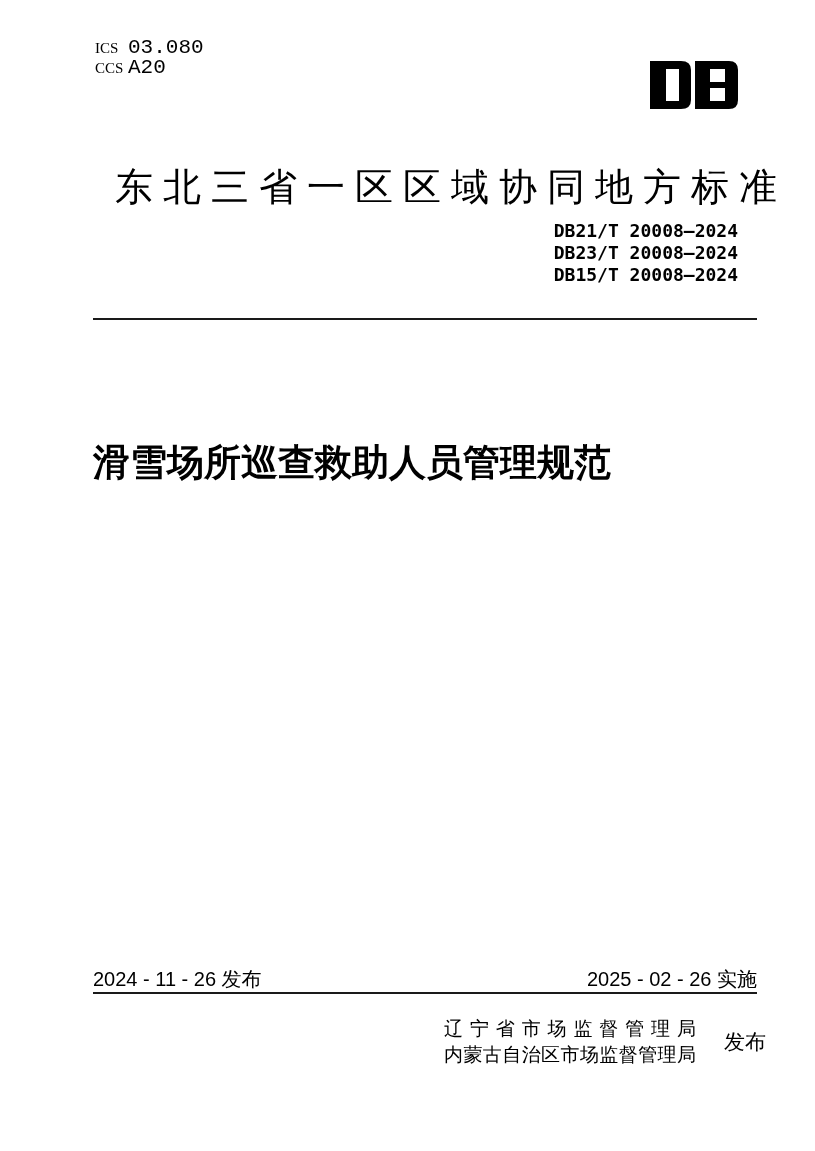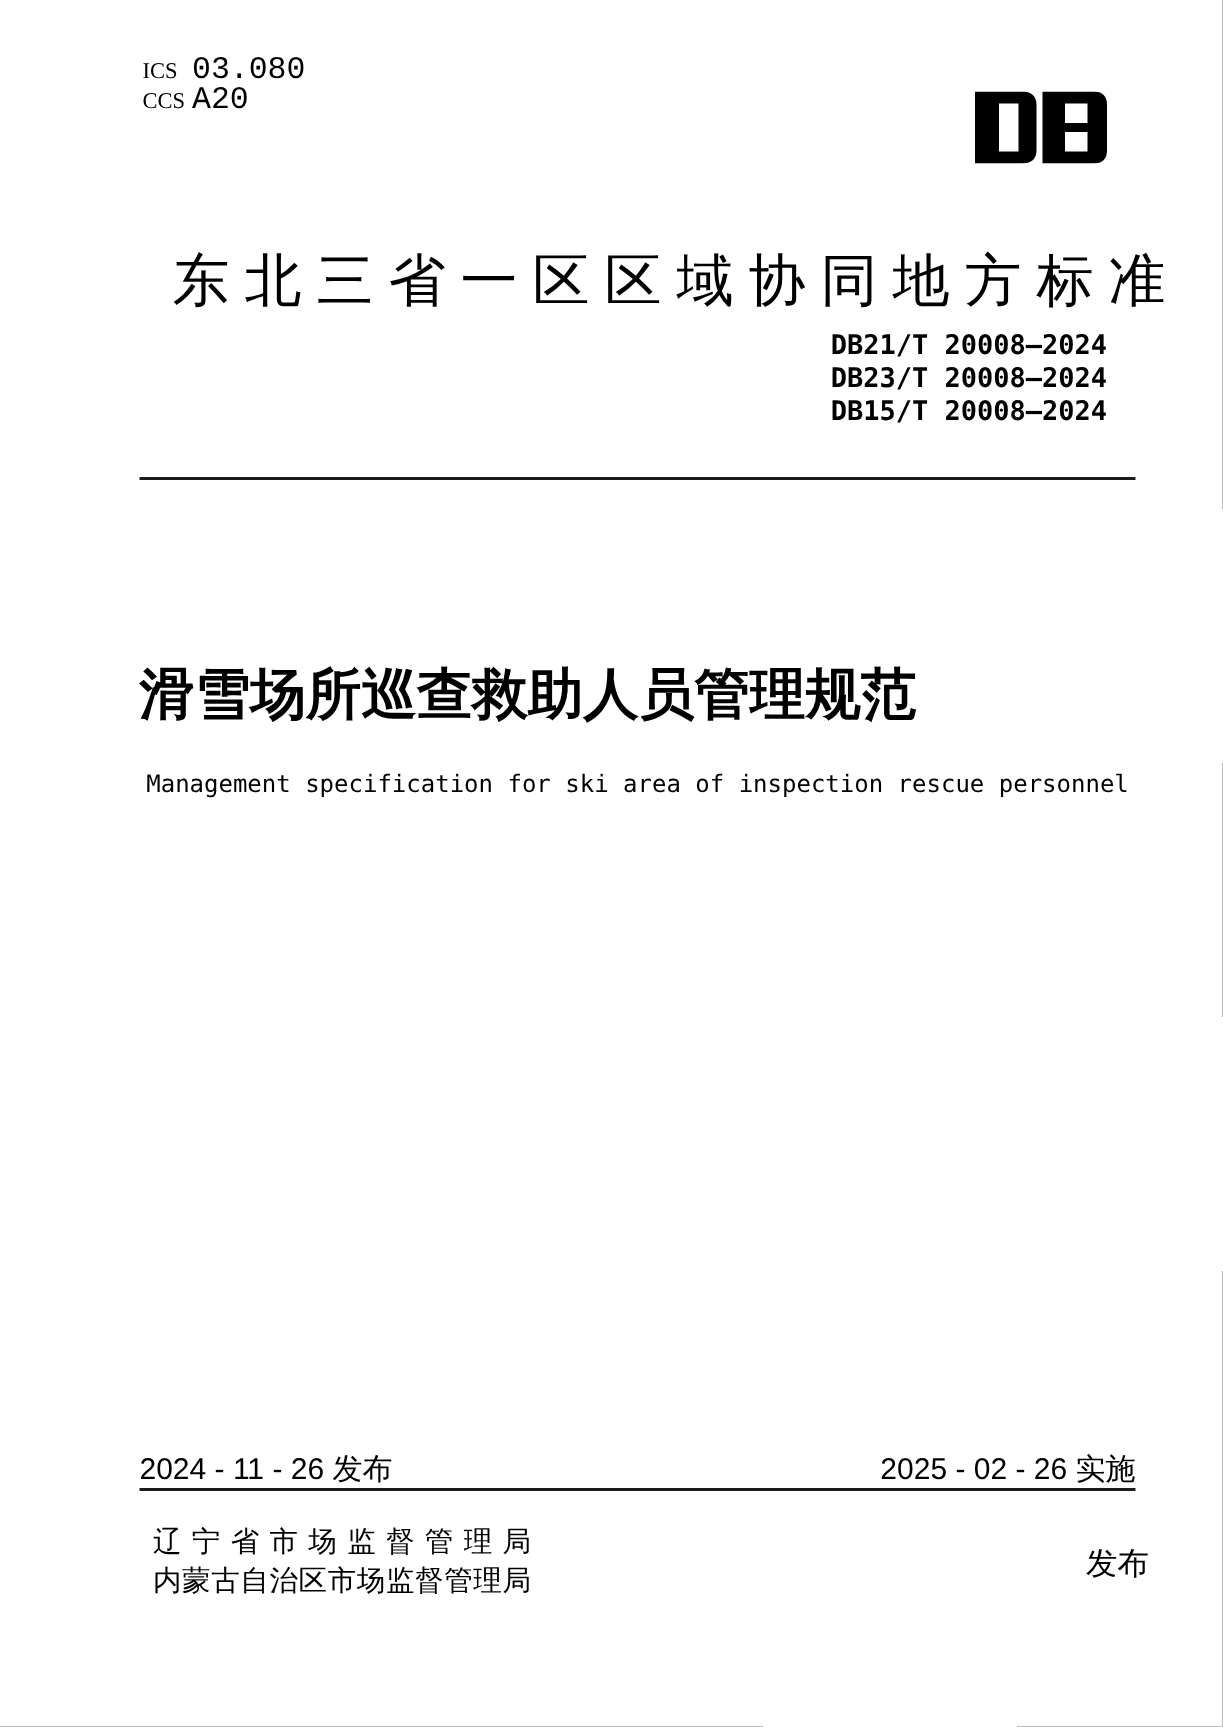--- a/index.html
+++ b/index.html
@@ -132,21 +132,21 @@
     white-space: nowrap;
   }
 
   
   .issuers-row {
     position: absolute;
     left: 93px;
     top: 1016px;
     width: 664px;
     display: flex;
-    justify-content: space-between;
+    justify-content: flex-end;
     align-items: center;
     transform: translateX(9px);
   }
   .issuers-list {
     width: 252px;
   }
   .issuer-line {
     font-size: 19px;
     line-height: 26px;
     text-align: justify;
@@ -193,21 +193,20 @@
 
   <div class="std-numbers">
     <div>DB21/T 20008—2024</div>
     <div>DB23/T 20008—2024</div>
     <div>DB15/T 20008—2024</div>
   </div>
 
   <hr class="rule rule-top">
 
   <h2 class="doc-title">滑雪场所巡查救助人员管理规范</h2>
-  <p class="doc-title-en">Management specification for ski area of inspection rescue personnel</p>
 
   <div class="dates-row">
     <span>2024 - 11 - 26 发布</span>
     <span>2025 - 02 - 26 实施</span>
   </div>
 
   <hr class="rule rule-dates">
 
   <div class="issuers-row">
     <div class="issuers-list">

